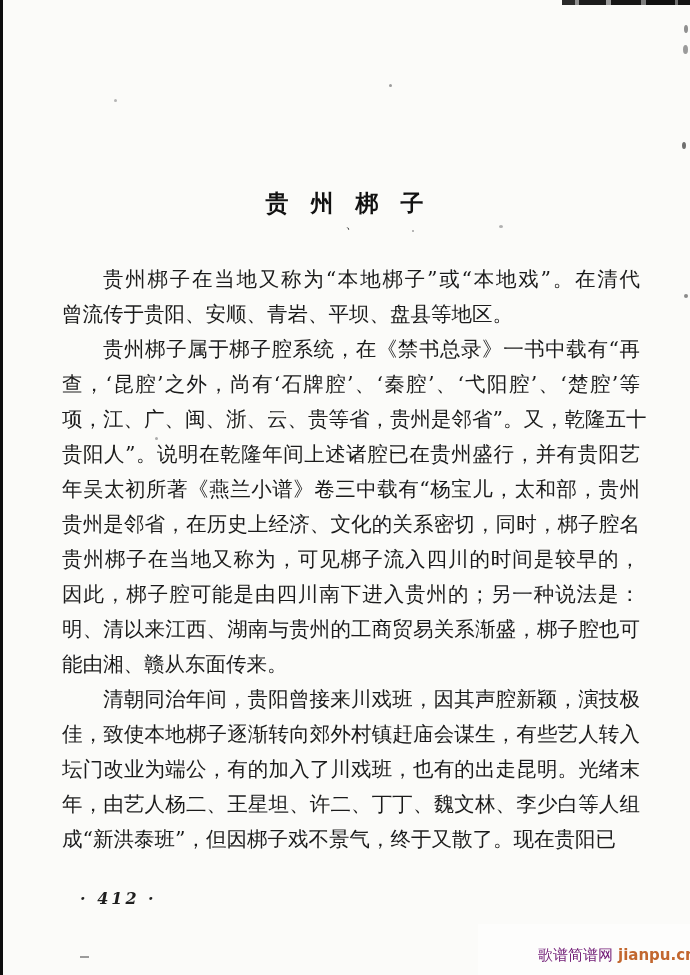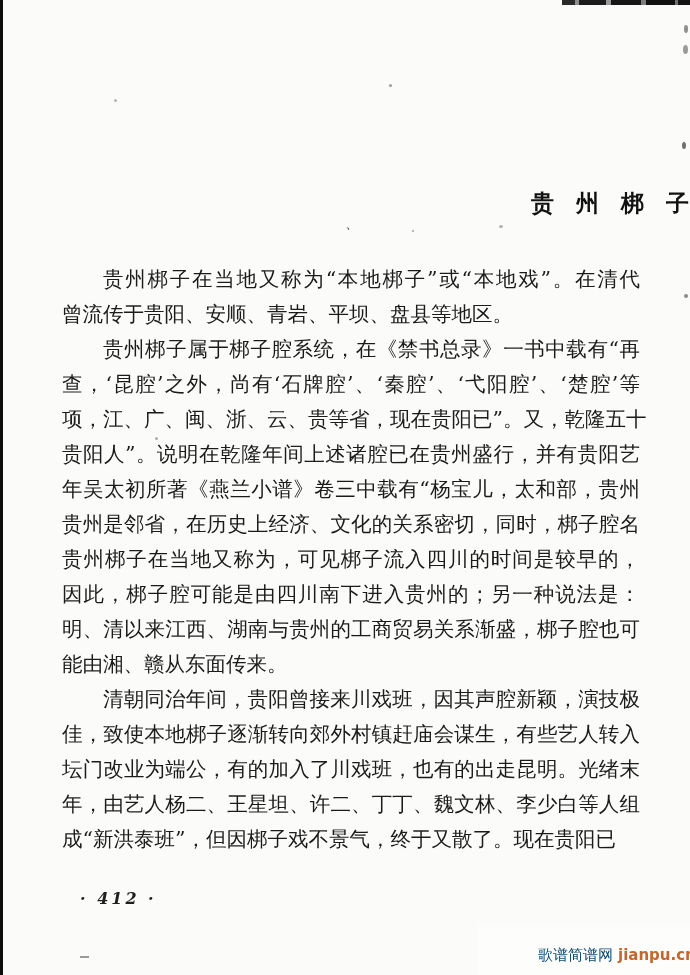--- a/index.html
+++ b/index.html
@@ -22,21 +22,21 @@
   }
   .speck{position:absolute;border-radius:50%;}
   .dash-mark{position:absolute;left:80px;top:956px;width:9px;height:2px;background:#9b9b9b;}
   .artifact-comma{
     position:absolute;left:345px;top:216px;
     font-size:14px;color:#2e2e2e;line-height:14px;
   }
   
   .title{
     position:absolute;left:0;top:188px;width:100%;
-    text-align:right;
+    text-align:center;
     font-size:23px;font-weight:bold;
     word-spacing:12px;letter-spacing:1px;
     color:#111;
   }
   
   .body-text{position:absolute;left:62px;top:262px;width:578px;}
   .line{
     font-size:20.5px;line-height:35px;height:35px;
     white-space:nowrap;
     text-align:justify;text-align-last:justify;
@@ -50,21 +50,21 @@
     font-size:16px;font-style:italic;font-weight:bold;
     letter-spacing:3px;color:#1f1f1f;text-align:right;
   }
   
   .wm-zone{position:absolute;left:478px;top:924px;width:212px;height:51px;background:#fdfdfc;}
   .watermark{
     position:absolute;left:538px;top:946px;
     font-family:"DejaVu Sans","Liberation Sans",sans-serif;
     font-size:15px;white-space:nowrap;
   }
-  .wm-name{color:#0c4a6e;margin-top:32px;}
+  .wm-name{color:#701a75;margin-top:32px;}
   .wm-url{color:#c2672f;font-weight:bold;margin-left:5px;}
 </style>
 </head>
 <body>
 
 <div class="page">
 
   <div class="edge-left"></div>
   <div class="streak-top-right"></div>
 
@@ -83,21 +83,21 @@
   <div class="dash-mark"></div>
 
   <div class="title">贵 州 梆 子</div>
   <div class="artifact-comma">、</div>
 
   <div class="body-text">
       <div class="line indent">贵州梆子在当地又称为“本地梆子”或“本地戏”。在清代</div>
       <div class="line para-end">曾流传于贵阳、安顺、青岩、平坝、盘县等地区。</div>
       <div class="line indent">贵州梆子属于梆子腔系统，在《禁书总录》一书中载有“再</div>
       <div class="line">查，‘昆腔’之外，尚有‘石牌腔’、‘秦腔’、‘弋阳腔’、‘楚腔’等</div>
-      <div class="line">项，江、广、闽、浙、云、贵等省，现在贵阳已”。又，乾隆五十</div>
+      <div class="line">项，江、广、闽、浙、云、贵等省，贵州是邻省”。又，乾隆五十</div>
       <div class="line">贵阳人”。说明在乾隆年间上述诸腔已在贵州盛行，并有贵阳艺</div>
       <div class="line">年吴太初所著《燕兰小谱》卷三中载有“杨宝儿，太和部，贵州</div>
       <div class="line">贵州是邻省，在历史上经济、文化的关系密切，同时，梆子腔名</div>
       <div class="line">贵州梆子在当地又称为，可见梆子流入四川的时间是较早的，</div>
       <div class="line">因此，梆子腔可能是由四川南下进入贵州的；另一种说法是：</div>
       <div class="line">明、清以来江西、湖南与贵州的工商贸易关系渐盛，梆子腔也可</div>
       <div class="line para-end">能由湘、赣从东面传来。</div>
       <div class="line indent">清朝同治年间，贵阳曾接来川戏班，因其声腔新颖，演技极</div>
       <div class="line">佳，致使本地梆子逐渐转向郊外村镇赶庙会谋生，有些艺人转入</div>
       <div class="line">坛门改业为端公，有的加入了川戏班，也有的出走昆明。光绪末</div>

